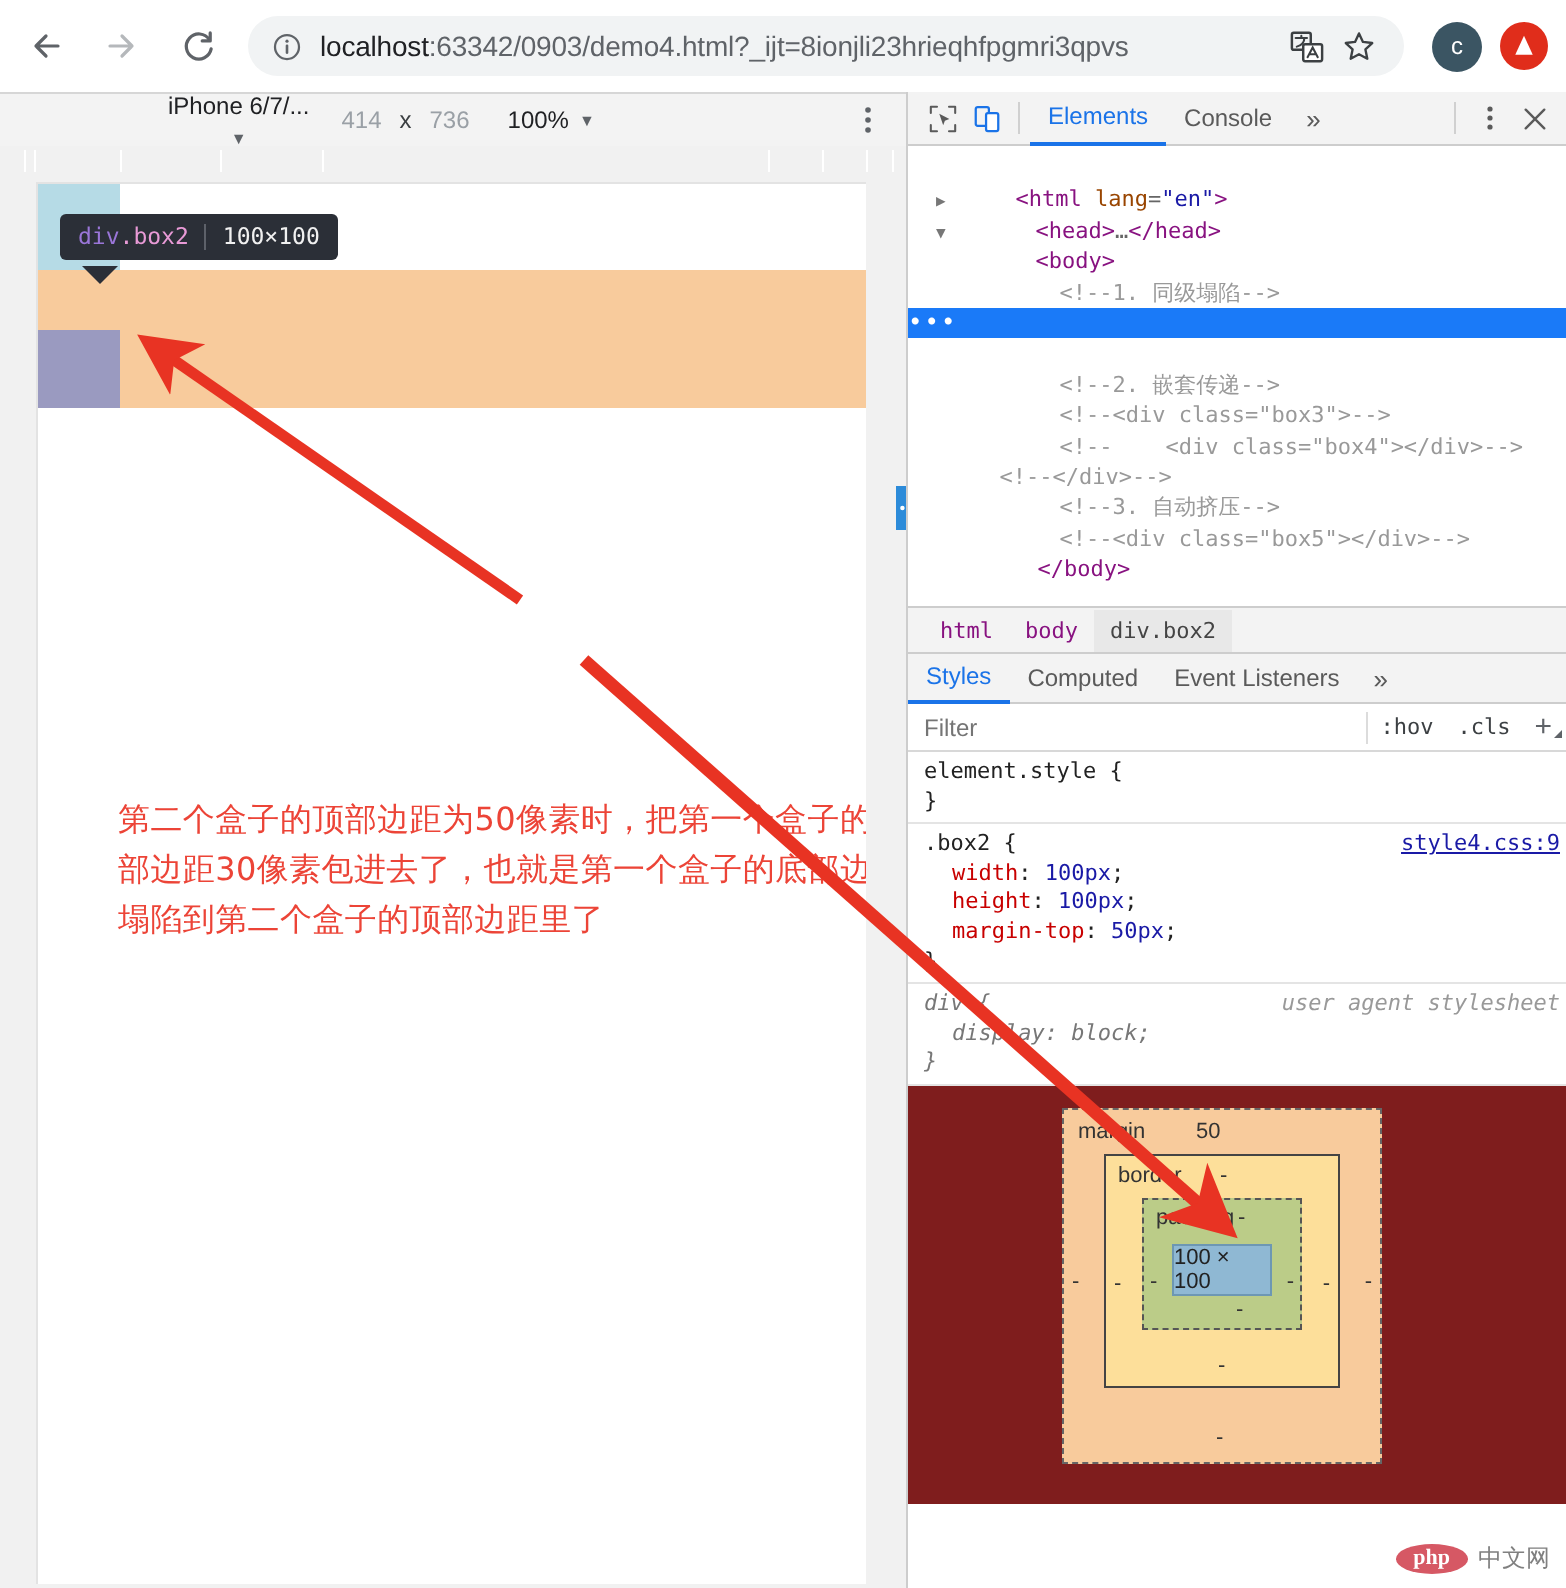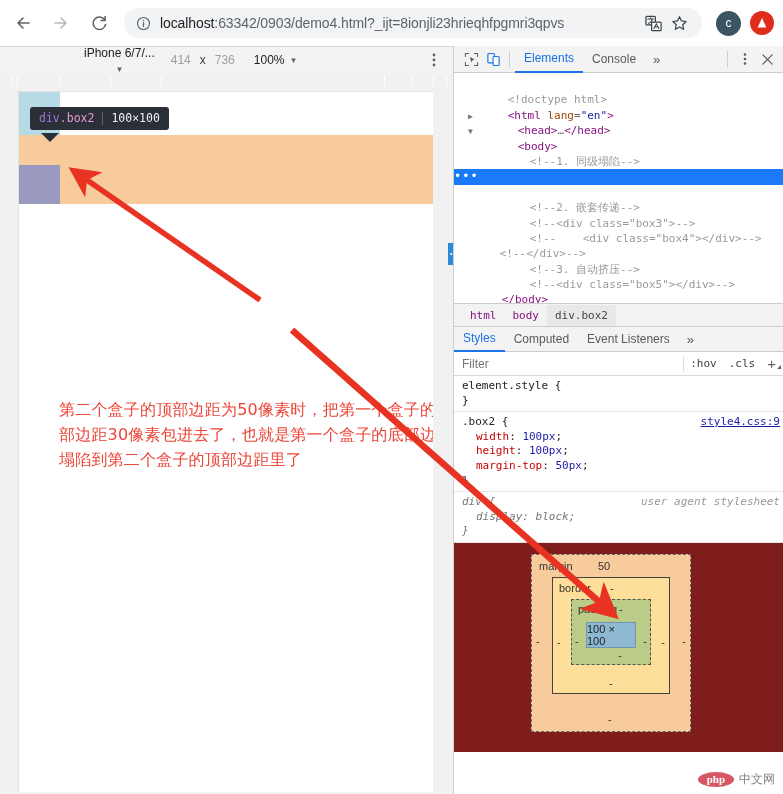--- a/index.html
+++ b/index.html
@@ -430,23 +430,20 @@
       <div class="dt-icon-btn" style="margin-right:6px">
         <svg width="13" height="13" viewBox="0 0 14 14">
             <path d="M2 2l10 10M12 2L2 12" stroke="#5a5a5a" stroke-width="1.3" stroke-linecap="round"></path>
           </svg>
       </div>
     </div>
   </div>
 
   <div id="dom-tree">
     <div class="dom-line" style="padding-left:14px">
-      <span class="comment">&lt;!doctype html&gt;</span>
-    </div>
-    <div class="dom-line" style="padding-left:14px">
       <span class="tag">&lt;html </span><span class="attr">lang</span><span class="punct">=</span><span class="val">"en"</span><span class="tag">&gt;</span>
     </div>
     <div class="dom-line" style="padding-left:24px">
       <span class="toggle" style="left:14px">▶</span><span class="tag">&lt;head&gt;</span><span class="punct">…</span><span class="tag">&lt;/head&gt;</span>
     </div>
     <div class="dom-line" style="padding-left:24px">
       <span class="toggle" style="left:14px">▼</span><span class="tag">&lt;body&gt;</span>
     </div>
     <div class="dom-line" style="padding-left:36px">
       <span class="comment">&lt;!--1. 同级塌陷--&gt;</span>
@@ -469,21 +466,21 @@
     </div>
     <div class="dom-line" style="">
       <span class="comment">&lt;!--&lt;/div&gt;--&gt;</span>
     </div>
     <div class="dom-line" style="padding-left:36px">
       <span class="comment">&lt;!--3. 自动挤压--&gt;</span>
     </div>
     <div class="dom-line" style="padding-left:36px">
       <span class="comment">&lt;!--&lt;div class="box5"&gt;&lt;/div&gt;--&gt;</span>
     </div>
-    <div class="dom-line" style="padding-left:8px">
+    <div class="dom-line" style="padding-left:25px">
       <span class="tag">&lt;/body&gt;</span>
     </div>
     <div class="dom-line" style="padding-left:14px">
       
     </div>
   </div>
 
   <div id="dt-breadcrumb">
     <span class="crumb">html</span>
     <span class="crumb">body</span>

